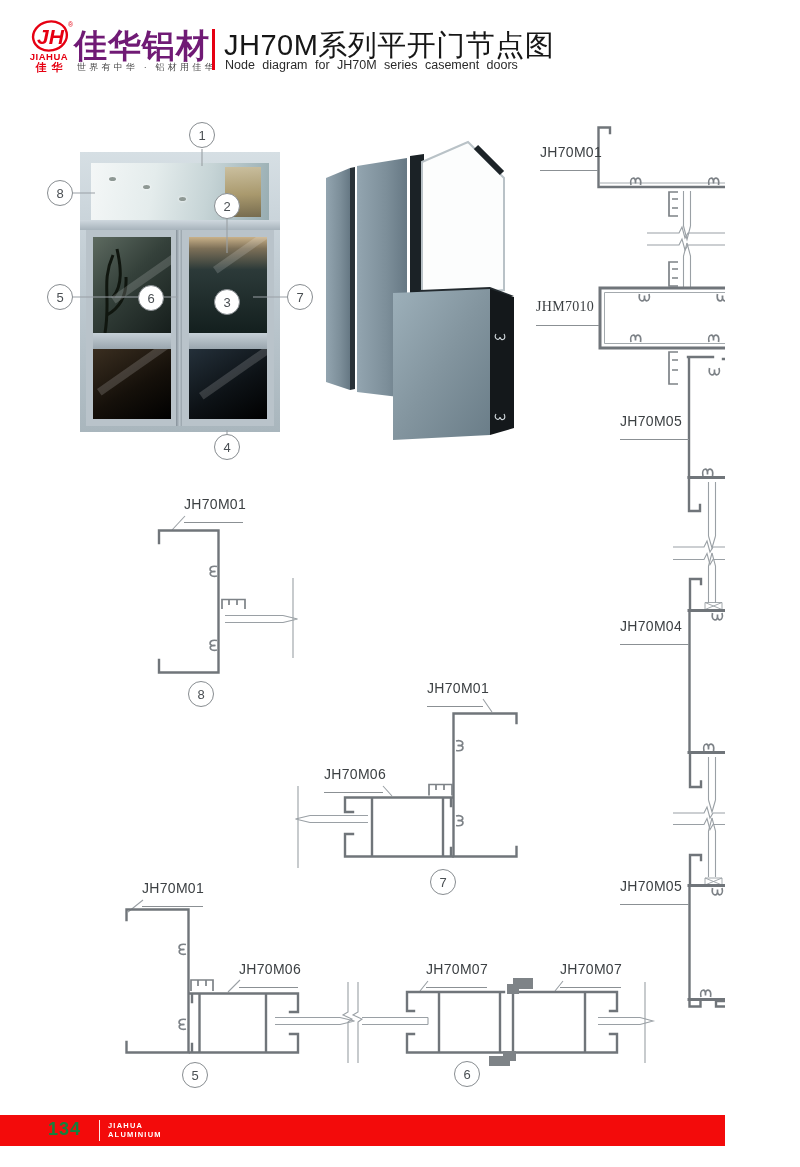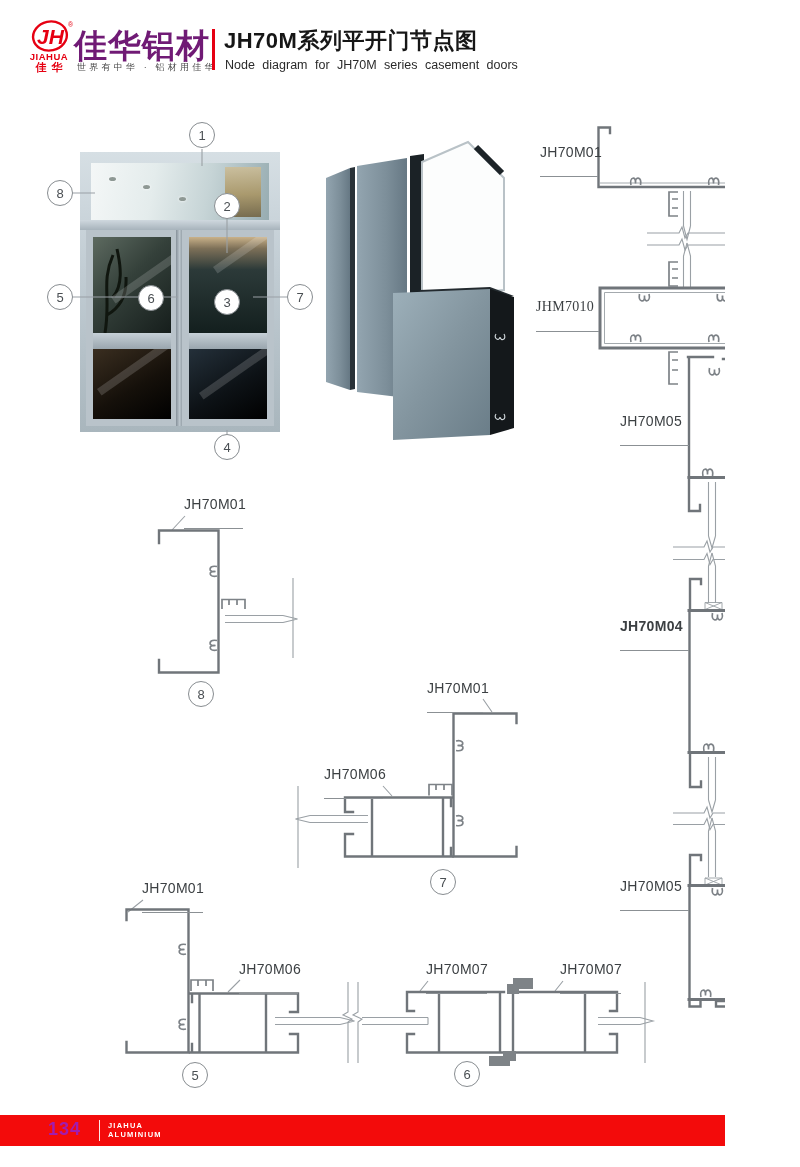--- a/index.html
+++ b/index.html
@@ -9,21 +9,21 @@
   .logo-emblem{position:absolute;left:26px;top:18px;width:50px;height:38px;}
   .logo-en{position:absolute;left:23px;top:51px;width:52px;text-align:center;
            font-size:9.5px;font-weight:bold;color:#e60012;letter-spacing:.5px;}
   .logo-cn{position:absolute;left:23px;top:60px;width:52px;text-align:center;
            font-size:11px;font-weight:bold;color:#e60012;letter-spacing:5px;text-indent:5px;}
   .company-name{position:absolute;left:74px;top:24px;font-size:33px;font-weight:bold;
                 color:#701a75;letter-spacing:1px;white-space:nowrap;}
   .slogan{position:absolute;left:77px;top:61px;font-size:9px;color:#4a4a4a;
           letter-spacing:3.2px;white-space:nowrap;}
   .header-divider{position:absolute;left:212px;top:29px;width:3px;height:41px;background:#e60012;}
-  .title-cn{position:absolute;left:224px;top:26px;font-size:22px;font-weight:bold;
+  .title-cn{position:absolute;left:224px;top:26px;font-size:29px;font-weight:normal;
             color:#161616;letter-spacing:.5px;white-space:nowrap;}
   .title-en{position:absolute;left:225px;top:58px;font-size:12.5px;color:#2a2a2a;
             word-spacing:4px;white-space:nowrap;}
   
   .photo{position:absolute;left:80px;top:152px;width:200px;height:280px;
          background:linear-gradient(180deg,#d6dfe4 0%,#c2cdd4 40%,#a9b6bd 100%);}
   .transom-glass{position:absolute;left:11px;top:11px;width:178px;height:57px;
          background:linear-gradient(100deg,#f4f7f7 0%,#e4ecec 35%,#c6d4d6 65%,#97acb1 100%);overflow:hidden;}
   .spot{position:absolute;width:7px;height:4px;border-radius:50%;background:#8e9894;box-shadow:0 0 3px #fff;}
   .curtain-gold{position:absolute;right:8px;top:4px;width:36px;height:50px;
@@ -51,27 +51,27 @@
   .render3d{position:absolute;left:318px;top:138px;}
   .drawings{position:absolute;left:0;top:0;}
   .p{stroke:#70757a;stroke-width:2.4;fill:none;stroke-linecap:square;}
   .p3{stroke:#70757a;stroke-width:3;fill:none;stroke-linecap:square;}
   .t{stroke:#9aa0a5;stroke-width:1.1;fill:none;}
   .t2{stroke:#7d8287;stroke-width:1.7;fill:none;}
   .fillc{fill:#7e8387;stroke:none;}
   .xthin{stroke:#9aa0a5;stroke-width:.9;fill:none;}
   
   .plabel{position:absolute;font-size:14px;color:#3c4043;border-bottom:1.2px solid #8b9094;
-          padding-bottom:16px;letter-spacing:.3px;white-space:nowrap;}
+          padding-bottom:10px;letter-spacing:.3px;white-space:nowrap;}
   .callout{position:absolute;width:24px;height:24px;border:1.2px solid #878c90;border-radius:50%;
            background:#fff;color:#4a4f53;font-size:13px;display:flex;align-items:center;
            justify-content:center;}
   
   .footer-bar{position:absolute;left:0;top:1115px;width:800px;height:31px;background:#f30b0b;}
-  .page-num{position:absolute;left:48px;top:1119px;font-size:18px;font-weight:bold;color:#a21caf;
+  .page-num{position:absolute;left:48px;top:1119px;font-size:18px;font-weight:bold;color:#15803d;
             letter-spacing:1px;}
   .footer-sep{position:absolute;left:99px;top:1120px;width:1px;height:21px;background:#fff;opacity:.9;}
   .footer-brand{position:absolute;left:108px;top:1122px;color:#fff;font-size:7.5px;font-weight:bold;
             letter-spacing:1.2px;line-height:8.5px;}
 </style>
 </head>
 <body>
 
 <div class="page">
 
@@ -254,21 +254,21 @@
       <path class="fillc" d="M516,1051 V1061 H510 V1066 H489 V1056 H503 V1051 Z"></path>
       <path class="t" d="M362,1017.5 H428 M362,1024.5 H428 M428,1017.5 V1024.5"></path>
       <path class="t" d="M598,1017.5 H640 M598,1024.5 H640 M640,1017.5 L653,1021 L640,1024.5"></path>
       <path class="t" d="M645,982 V1063"></path>
     </g>
   </svg>
 
   <span class="plabel" style="left:540px;top:144px;width:58px;">JH70M01</span>
   <span class="plabel" style="left:536px;top:299px;width:63px;font-family:Liberation Serif, serif;">JHM7010</span>
   <span class="plabel" style="left:620px;top:413px;width:69px;">JH70M05</span>
-  <span class="plabel" style="left:620px;top:618px;width:69px;font-weight:bold;">JH70M04</span>
+  <span class="plabel" style="left:620px;top:618px;width:69px;">JH70M04</span>
   <span class="plabel" style="left:620px;top:878px;width:69px;">JH70M05</span>
   <span class="plabel" style="left:184px;top:496px;width:59px;">JH70M01</span>
   <span class="plabel" style="left:427px;top:680px;width:56px;">JH70M01</span>
   <span class="plabel" style="left:324px;top:766px;width:59px;">JH70M06</span>
   <span class="plabel" style="left:142px;top:880px;width:61px;">JH70M01</span>
   <span class="plabel" style="left:239px;top:961px;width:59px;">JH70M06</span>
   <span class="plabel" style="left:426px;top:961px;width:61px;">JH70M07</span>
   <span class="plabel" style="left:560px;top:961px;width:61px;">JH70M07</span>
 
   <span class="callout" style="left:189px;top:122px;">1</span>

